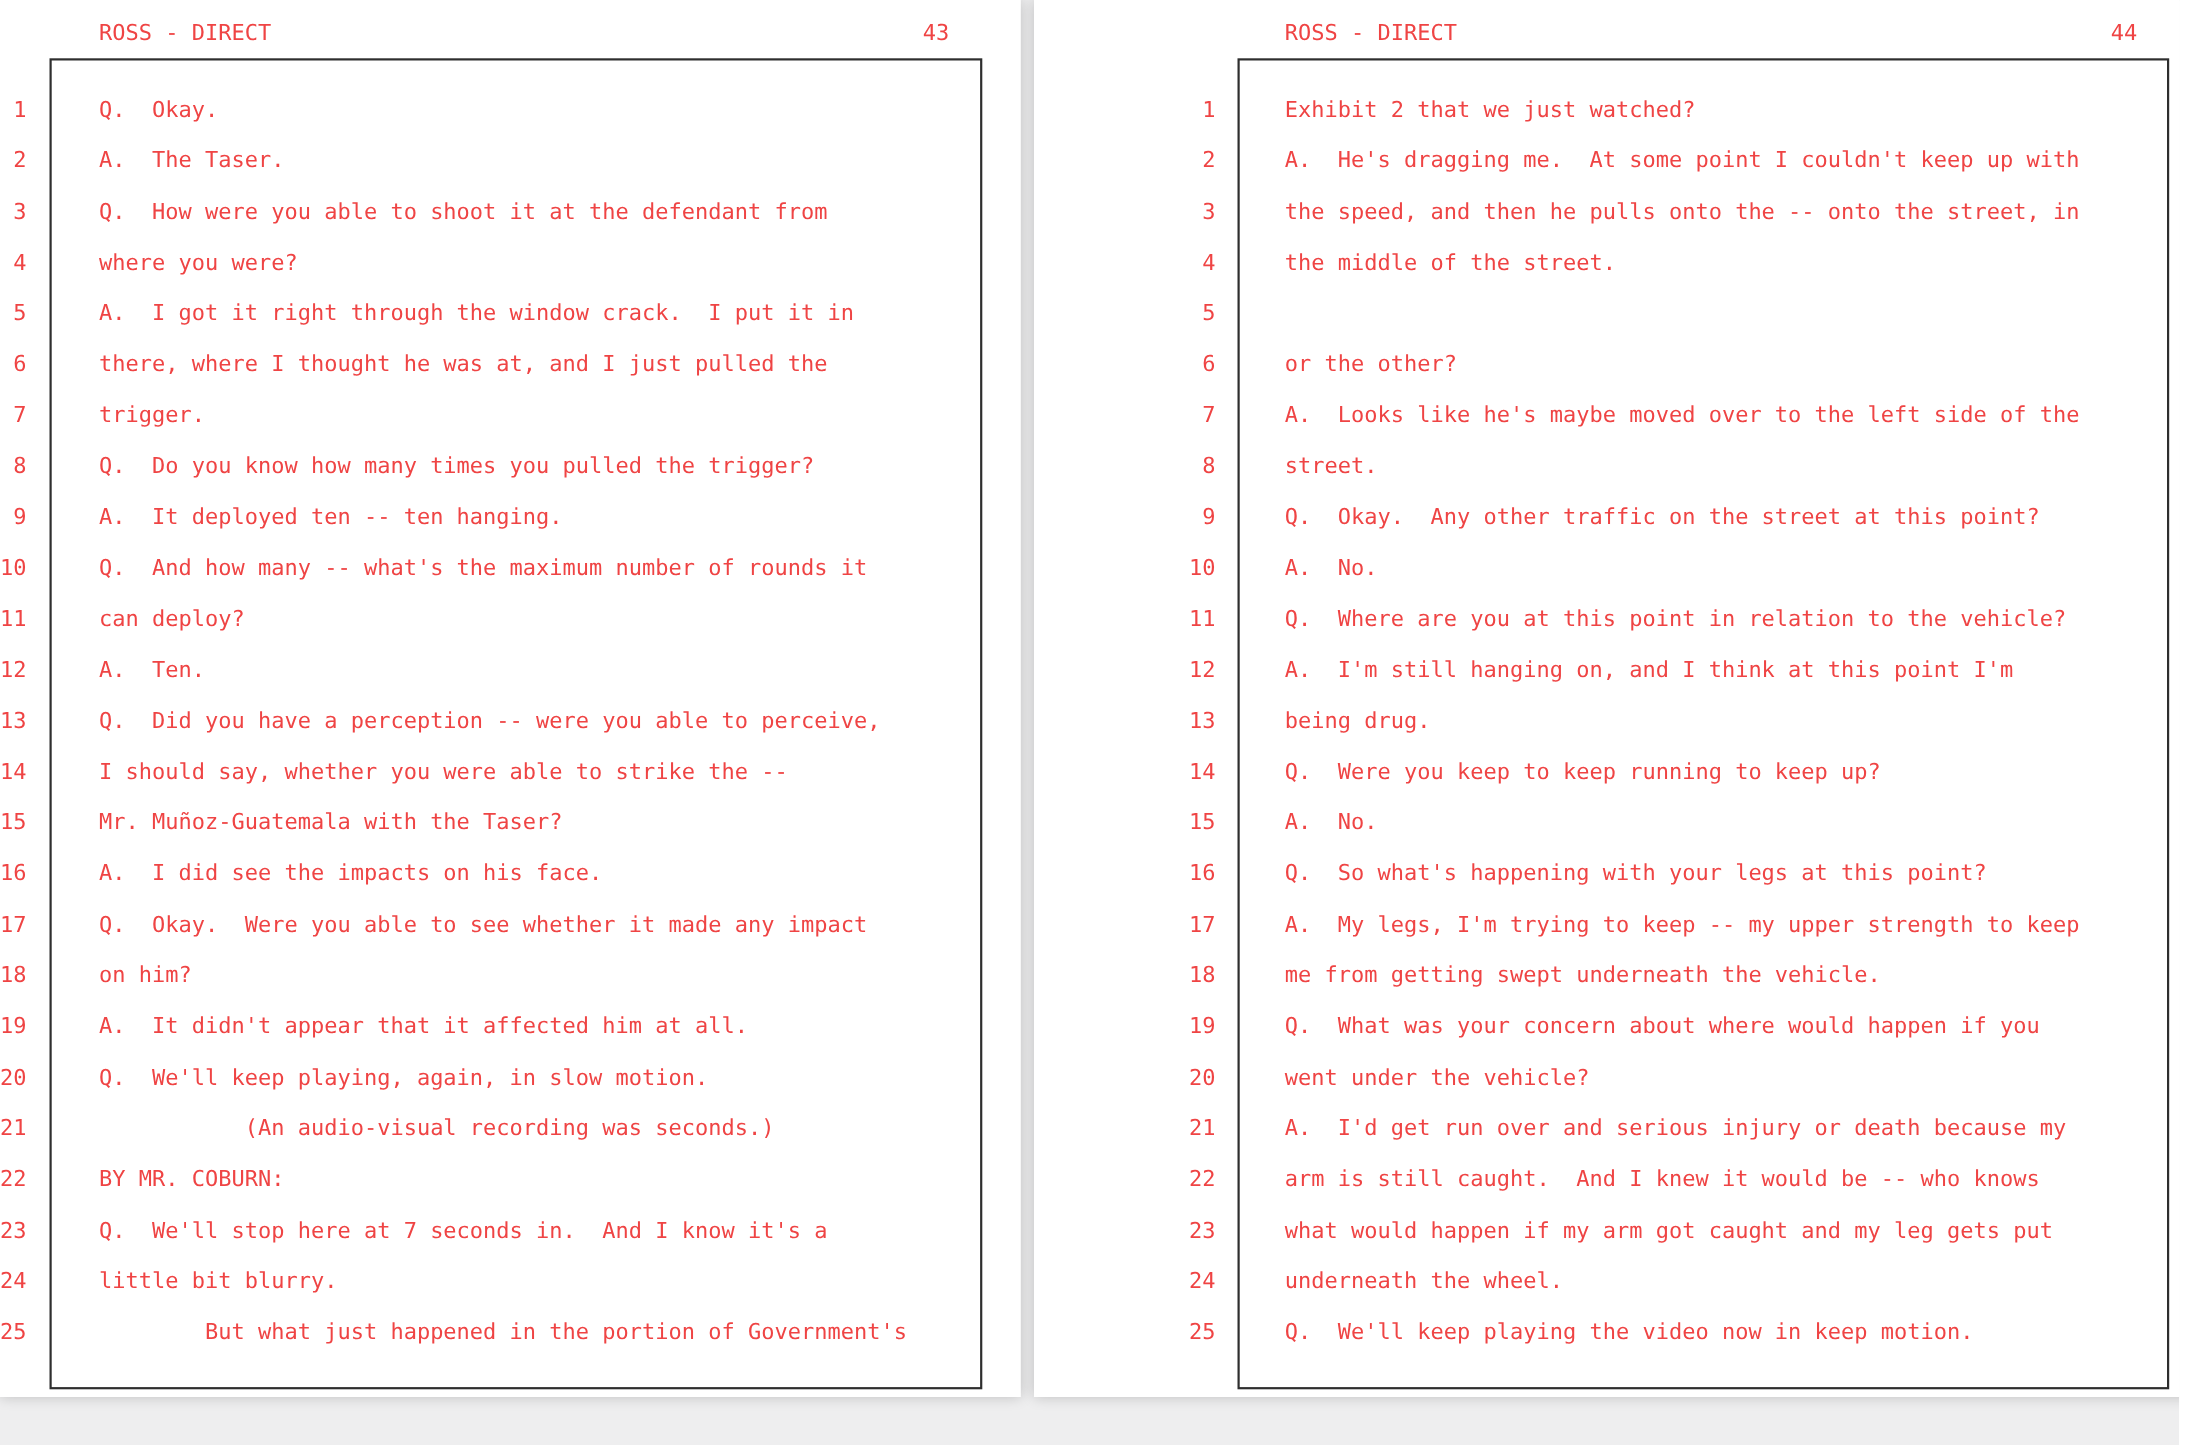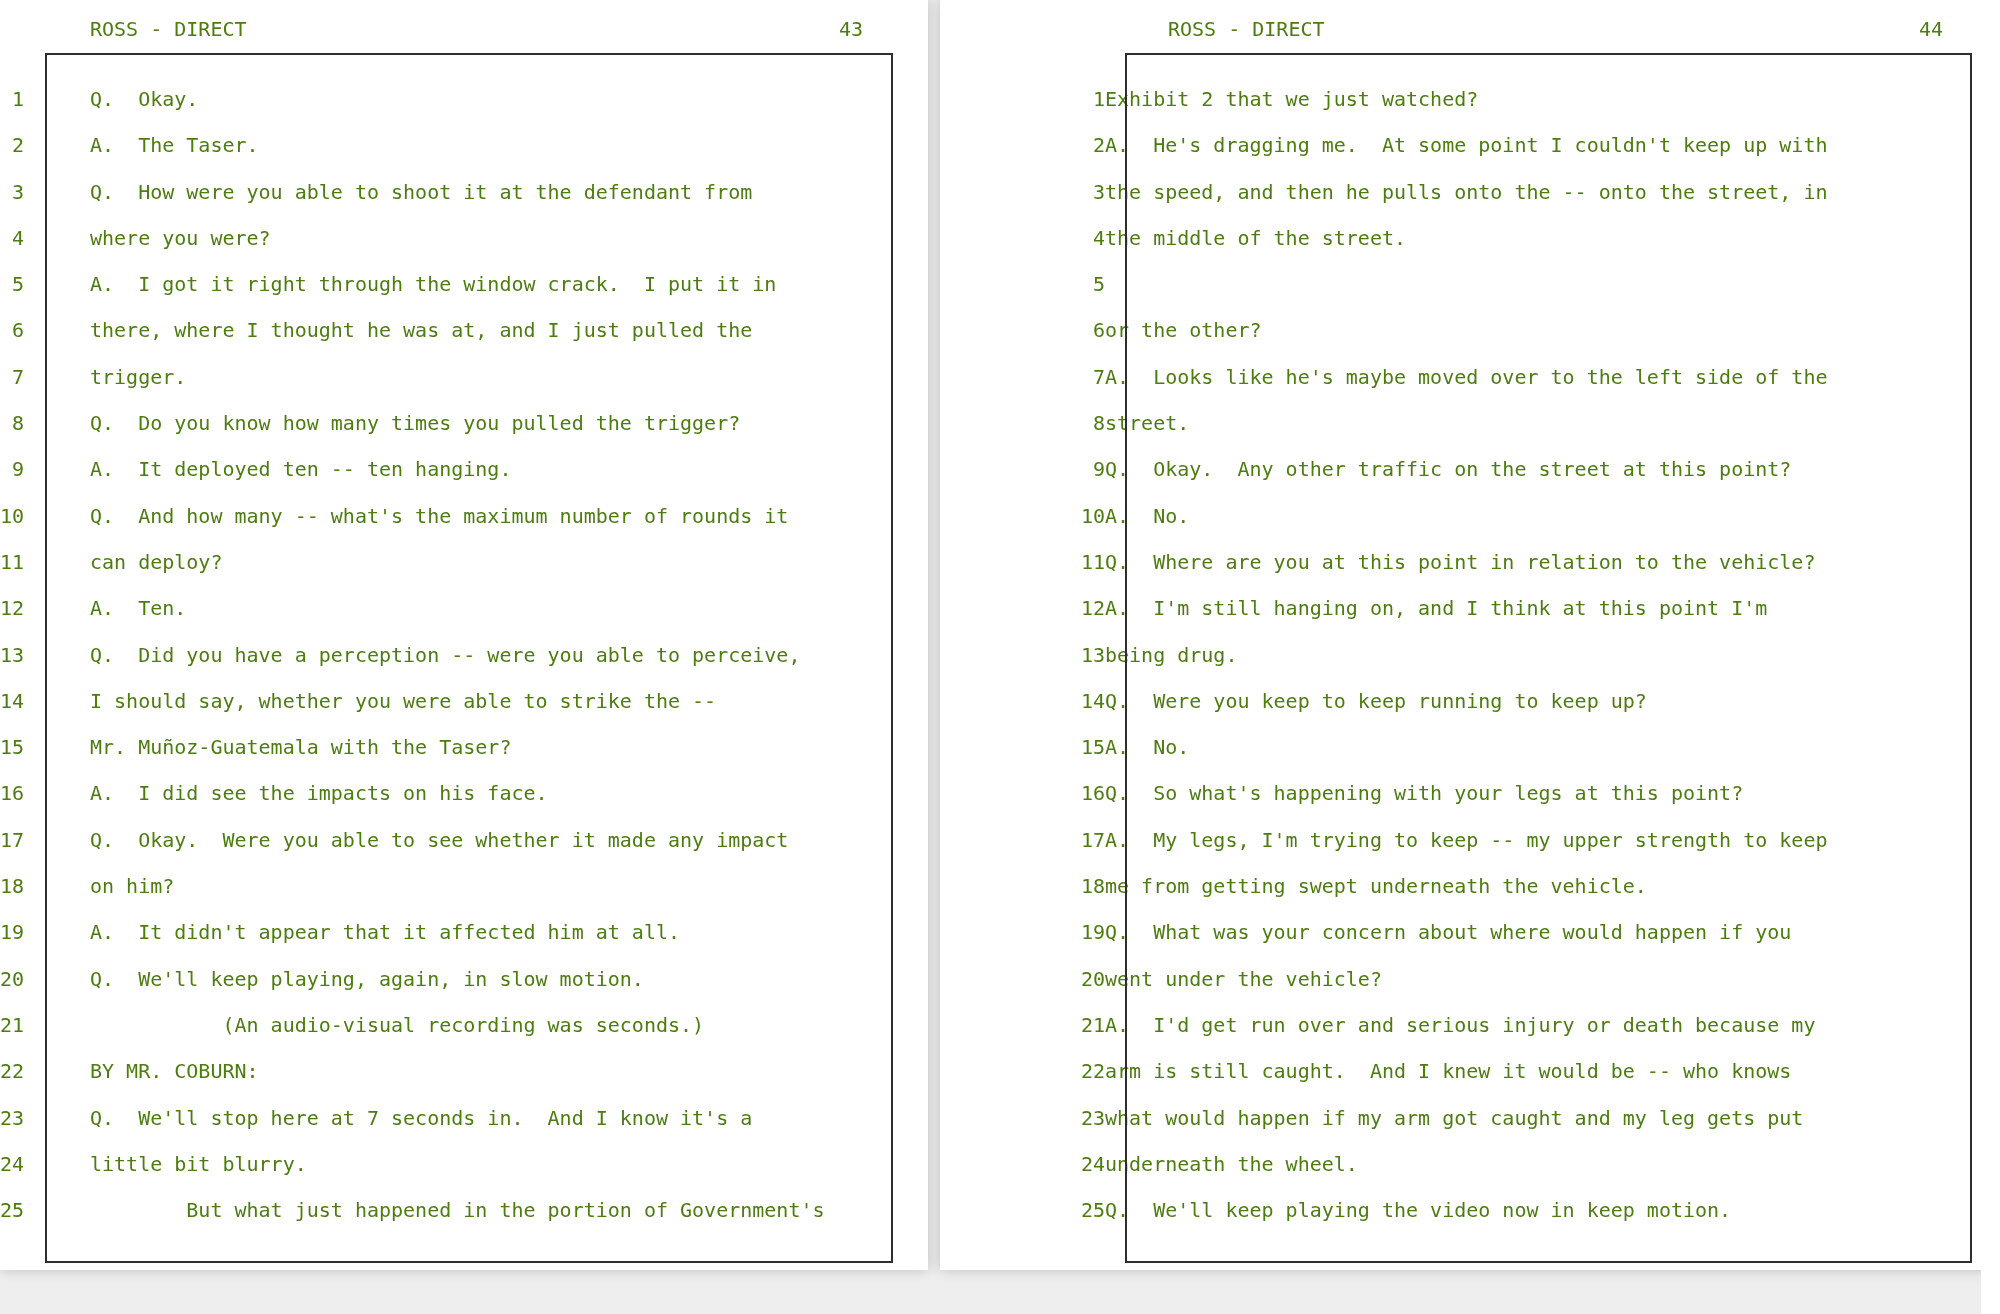--- a/index.html
+++ b/index.html
@@ -3,21 +3,21 @@
 <meta charset="utf-8">
 <style>
   html, body { margin: 0; padding: 0; }
   .canvas {
     position: relative;
     width: 1981px;
     height: 1314px;
     background: #eeeeef;
     overflow: hidden;
     font-family: "DejaVu Sans Mono", "Liberation Mono", monospace;
-    color: #4d7c0f;
+    color: #ef4444;
   }
   .page {
     position: absolute;
     top: 0;
     height: 1270px;
     background: #ffffff;
     box-shadow: 0 0 12px rgba(0,0,0,0.20);
   }
   .page-left  { left: 0;     width: 928px;  }
   .page-right { left: 940px; width: 1060px; }
@@ -58,21 +58,21 @@
     line-height: 46.3px;
     white-space: pre;
   }
   .num {
     display: inline-block;
     width: 24px;
     text-align: right;
     flex: 0 0 auto;
   }
   .page-left  .txt { margin-left: 66px; }
-  .page-right .txt { }
+  .page-right .txt { margin-left: 63px; }
 </style>
 </head>
 <body>
 
 <div class="canvas">
 
   <div class="page page-left">
     <div class="header">
       <span>ROSS - DIRECT</span>
       <span>43</span>

